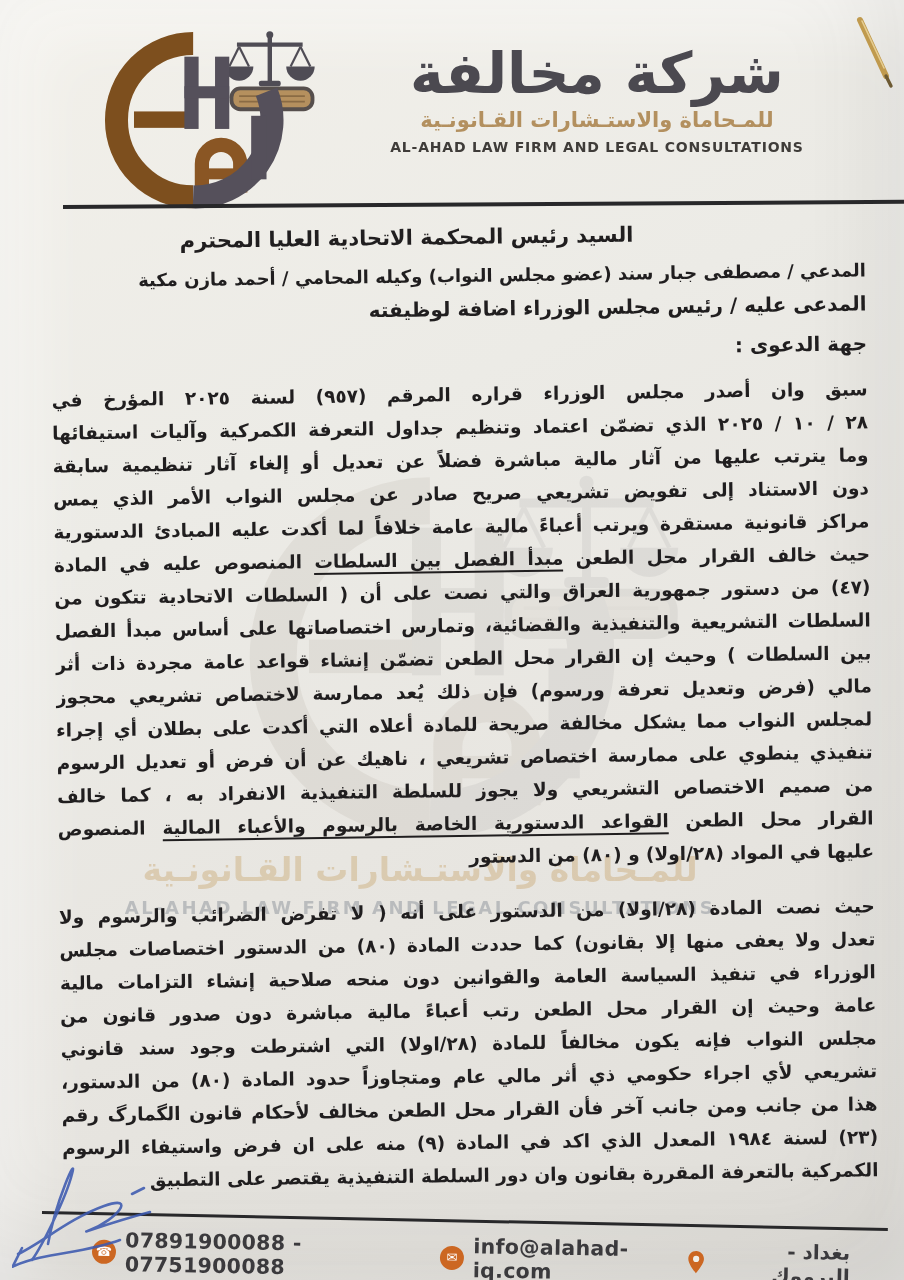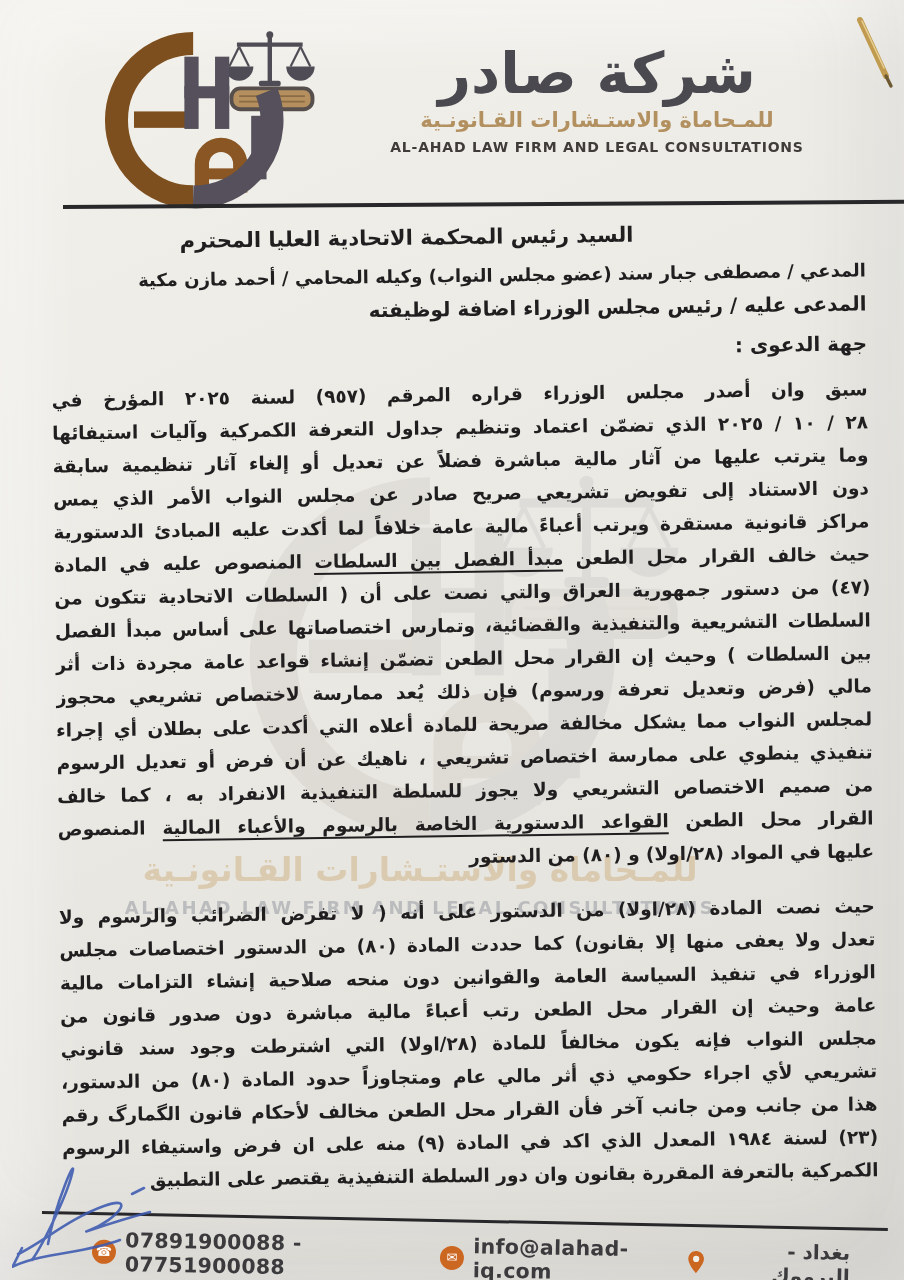--- a/index.html
+++ b/index.html
@@ -92,21 +92,21 @@
           <rect x="116" y="28" width="13" height="66" fill="#55505b"></rect>
           <rect x="88" y="55" width="41" height="11" fill="#55505b"></rect>
           <path d="M104 152 v-26 a 17.5 17.5 0 0 1 35 0 v 26" stroke="#8a5624" stroke-width="13"></path>
           <rect x="101" y="130" width="41" height="10" fill="#8a5624"></rect>
           <path d="M96 156 A 70 70 0 0 0 163 60" stroke="#55505b" stroke-width="21"></path>
           <rect x="149" y="82" width="14" height="58" fill="#55505b"></rect>
         </g>
       </svg>
     </div>
     <div class="brand">
-      <div class="brand-ar">شركة صادر</div>
+      <div class="brand-ar">شركة مخالفة</div>
       <div class="brand-sub">للمـحاماة والاستـشارات القـانونـية</div>
       <div class="brand-en">AL-AHAD LAW FIRM AND LEGAL CONSULTATIONS</div>
     </div>
   </div>
   <div class="rule rule-top"></div>
 
   <div class="wm-logo"><svg viewBox="0 0 210 175">
 
         <g stroke="#4f4c55" fill="#4f4c55">
           <circle cx="166" cy="8" r="3.2" stroke="none"></circle>

